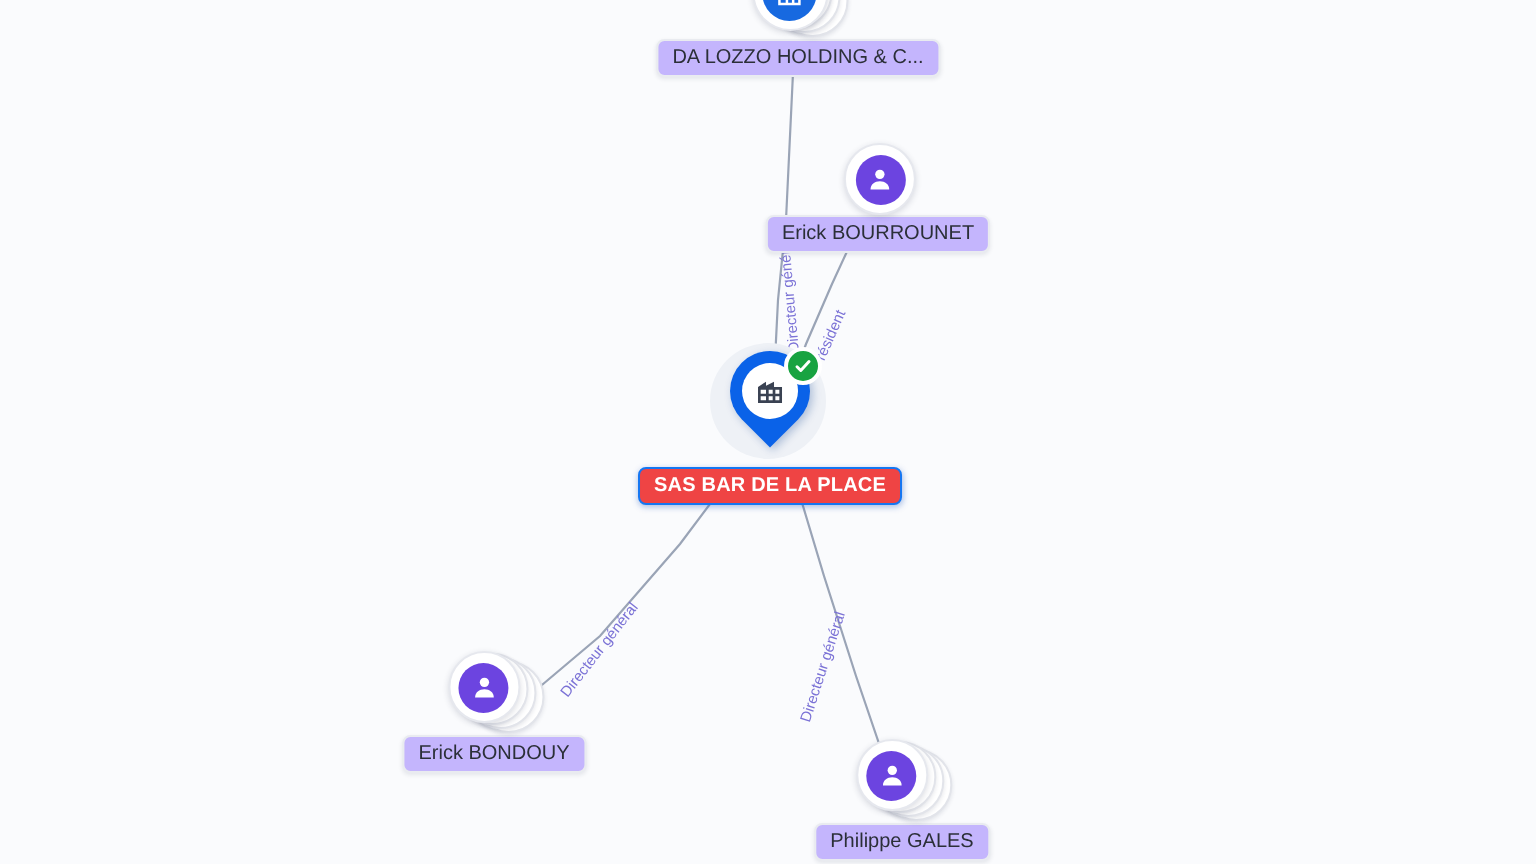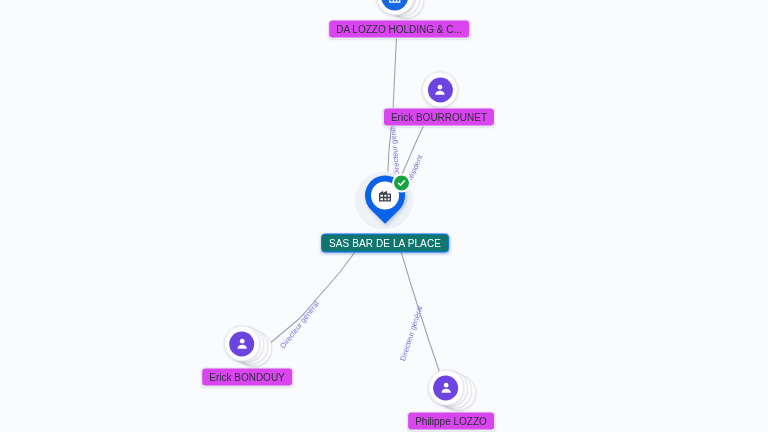--- a/index.html
+++ b/index.html
@@ -161,35 +161,35 @@
     background: #18a341;
     border: 2px solid #ffffff;
     display: flex;
     align-items: center;
     justify-content: center;
   }
 
   
   .label {
     margin-top: 2px;
-    background: #d946ef;
+    background: #c4b5fd;
     border: 1px solid #e9ebf0;
     border-radius: 4px;
     padding: 2px 7px;
     font-size: 10px;
     color: #2b2f38;
     white-space: nowrap;
     box-shadow: 0 1px 2px rgba(30,40,70,0.10);
     line-height: 13px;
   }
   .label.selected {
-    background: #0f766e;
+    background: #ef4444;
     border-color: #1476f2;
     color: #ffffff;
-    font-weight: normal;
+    font-weight: bold;
     letter-spacing: 0.1px;
     box-shadow: 0 1px 3px rgba(10,70,180,0.35);
     text-align: center;
   }
 
   .edge-label {
     position: absolute;
     font-size: 7.5px;
     color: #7b72d6;
     white-space: nowrap;
@@ -295,16 +295,16 @@
       <div class="stack-card c1"></div>
       <div class="avatar-ring">
         <div class="avatar-disc">
           <svg width="14" height="14" viewBox="0 0 24 24" fill="#ffffff">
             <circle cx="12" cy="8" r="4"></circle>
             <path d="M4 21c0-4.4 3.6-7 8-7s8 2.6 8 7H4z"></path>
           </svg>
         </div>
       </div>
     </div>
-    <div class="label">Philippe LOZZO</div>
+    <div class="label">Philippe GALES</div>
   </div>
 
 </div>
 
 </body></html>

